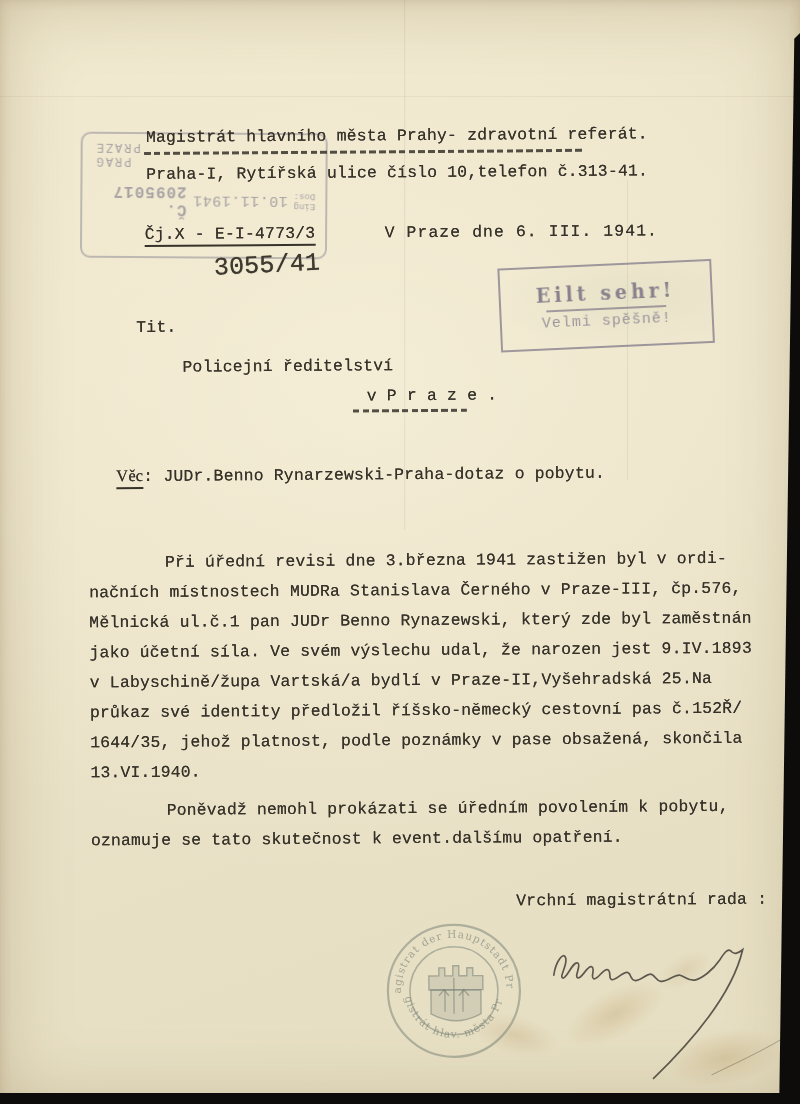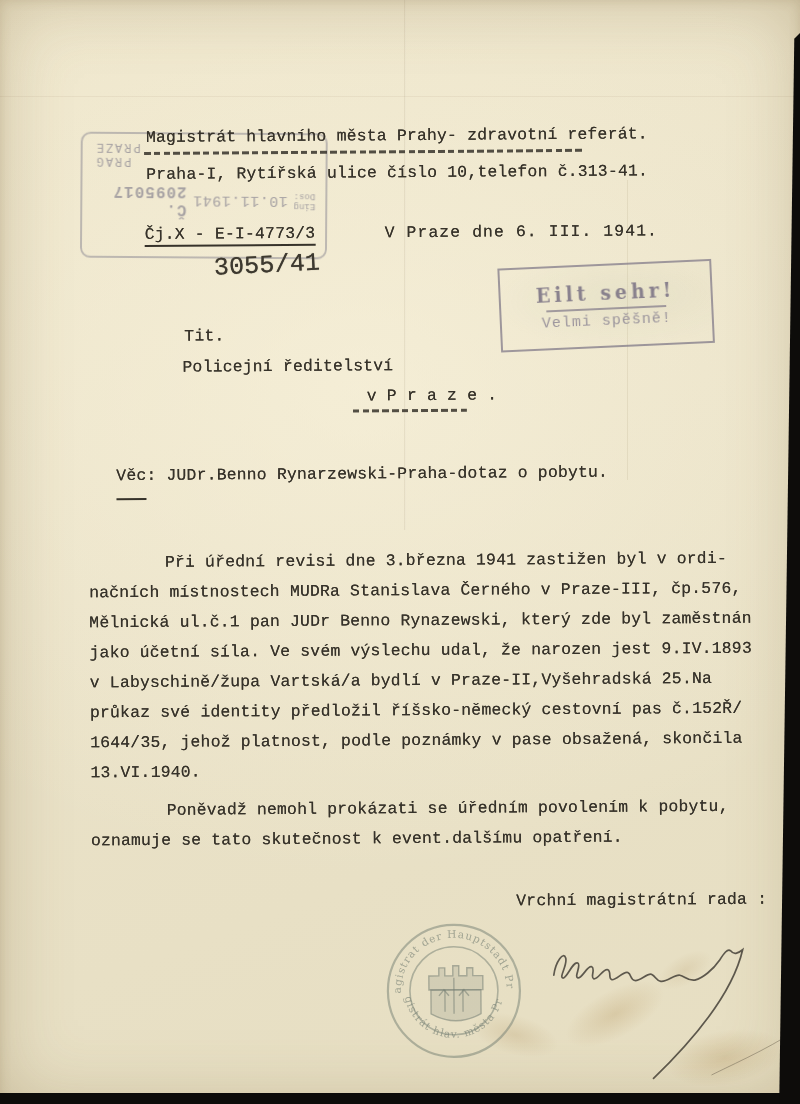--- a/index.html
+++ b/index.html
@@ -47,29 +47,29 @@
   .header-dashes{position:absolute;left:143px;top:150px;width:438px;height:3px;
     background:repeating-linear-gradient(90deg,#36322a 0 6.5px, transparent 6.5px 9.8px);
     opacity:0.85;}
   .header-line2{left:145px;top:163px;}
 
   .ref-number{left:143px;top:223px;border-bottom:2px solid #36322a;padding-bottom:1px;}
   .date-line{left:383px;top:223px;letter-spacing:1.1px;}
   .file-number{left:212px;top:250px;font-size:25px;transform:rotate(-2.5deg);color:#3d392f;
     text-shadow:0 0 0.7px rgba(45,40,30,0.8);}
 
-  .salutation{left:134px;top:325px;margin-left:48px;}
+  .salutation{left:134px;top:316px;}
   .addressee1{left:180px;top:356px;}
   .addressee2{left:364px;top:386px;}
   .addressee-dashes{position:absolute;left:350px;top:409px;width:114px;height:3px;
     background:repeating-linear-gradient(90deg,#36322a 0 6.5px, transparent 6.5px 9.8px);
     opacity:0.85;}
 
   .subject{left:113px;top:464px;}
-  .subject .u{border-bottom:2px solid #36322a;padding-bottom:13px;}
+  .subject .u{border-bottom:2px solid #36322a;padding-bottom:2px;font-family:Liberation Serif, serif;}
 
   .body-block{position:absolute;left:85px;top:546px;width:700px;}
   .body-line{height:30px;line-height:30px;font-size:16.4px;white-space:nowrap;
     text-shadow:0 0 0.6px rgba(45,40,30,0.85);letter-spacing:0.2px;}
   .body-line.indent{padding-left:76px;}
   .body-line.parabreak{margin-top:8px;}
 
   .closing{left:510px;top:892px;}
 
   

